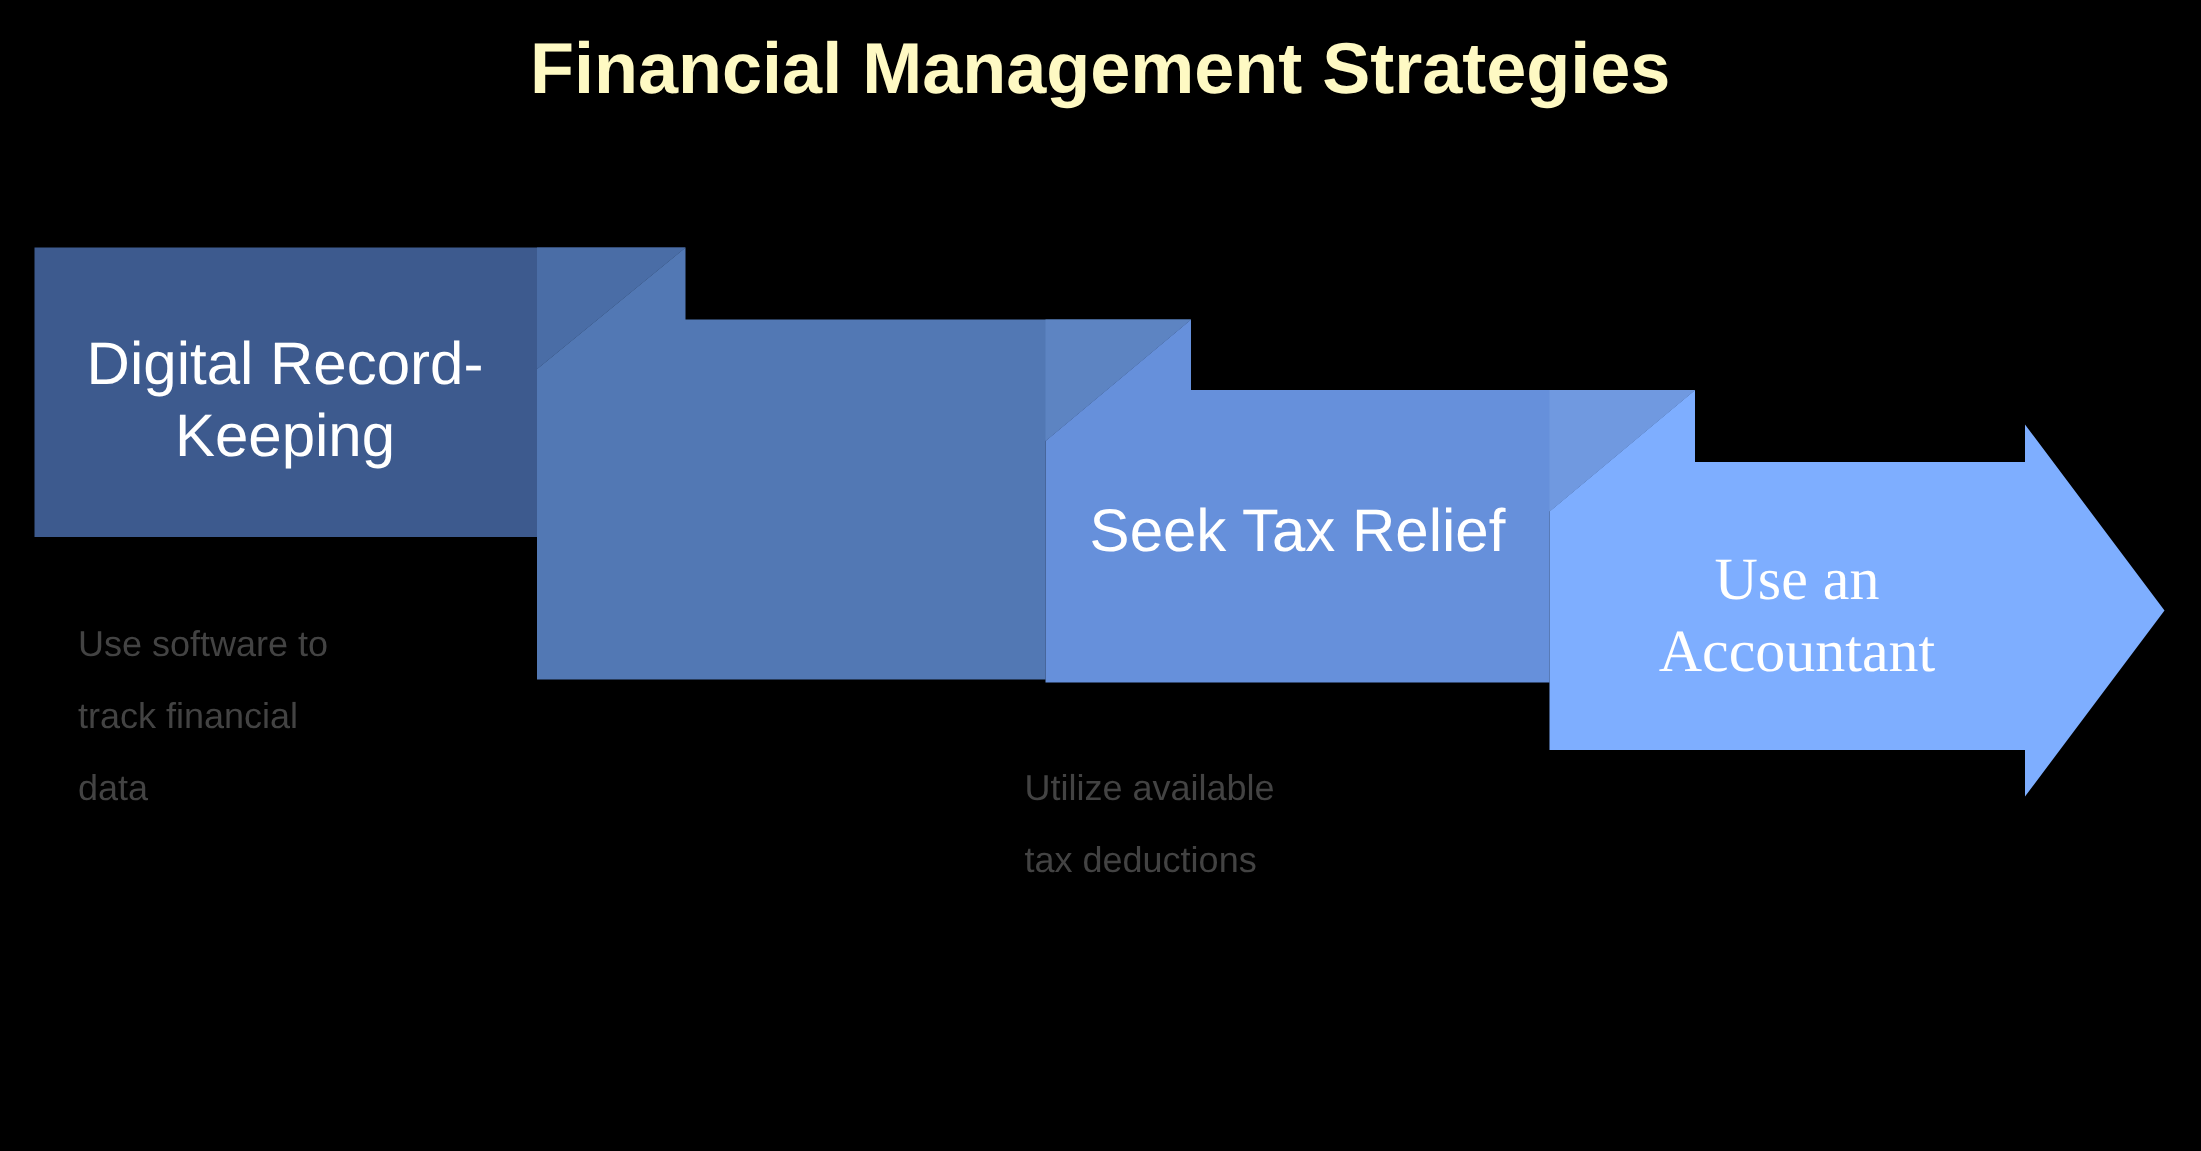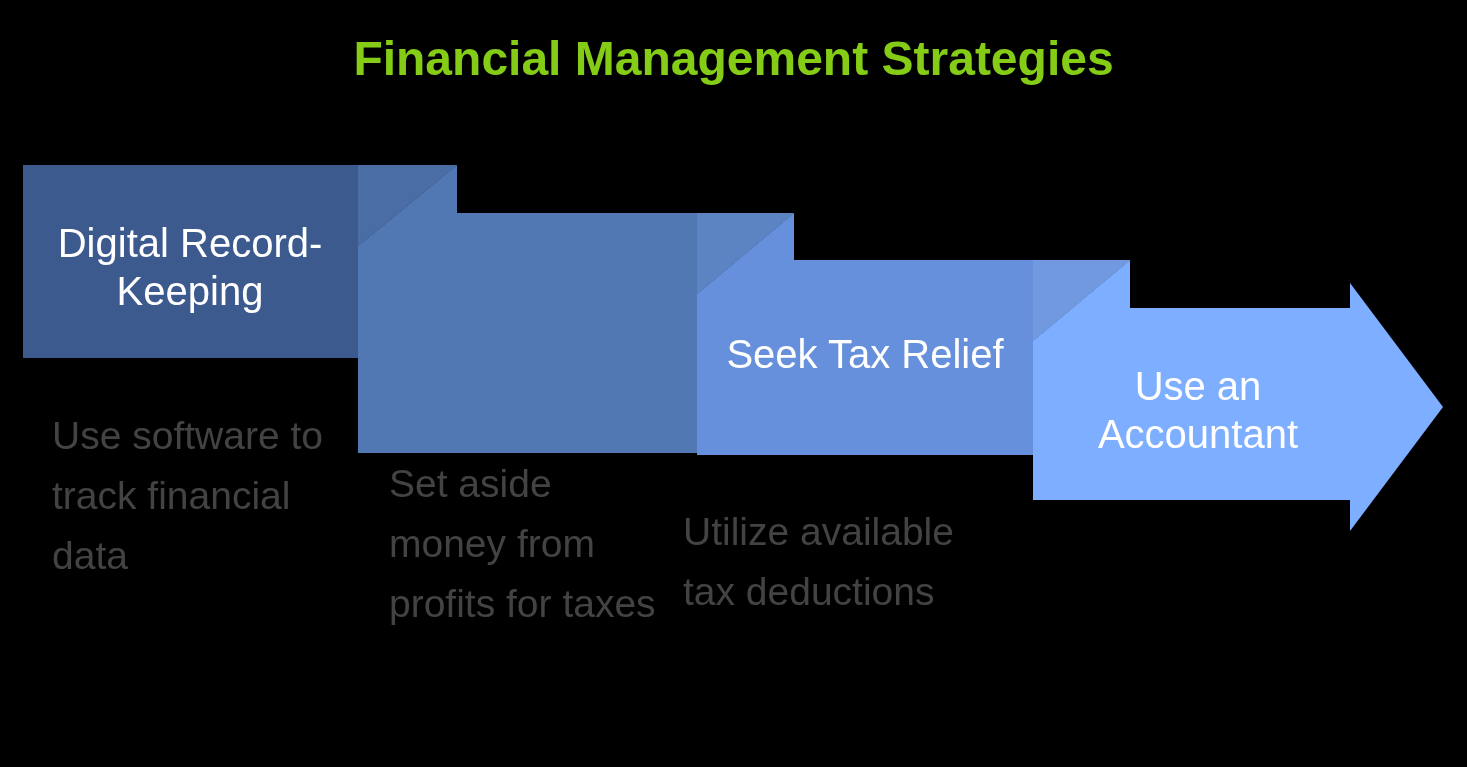--- a/index.html
+++ b/index.html
@@ -22,43 +22,43 @@
   #chevron-svg {
     position: absolute;
     left: 0;
     top: 0;
     width: 1467px;
     height: 767px;
   }
   .page-title {
     position: absolute;
     left: 0;
-    top: 30px;
+    top: 18px;
     width: 1467px;
     text-align: center;
     font-size: 48px;
     font-weight: bold;
-    color: #84cc16;
+    color: #fef9c3;
     letter-spacing: 0px;
     line-height: 58px;
     white-space: pre;
   }
   .step-label {
     position: absolute;
     color: #FFFFFF;
     font-size: 40px;
     line-height: 48px;
     text-align: center;
     white-space: pre-line;
   }
   .step-desc {
     position: absolute;
     color: #434343;
-    font-size: 39px;
-    line-height: 60px;
+    font-size: 24px;
+    line-height: 48px;
     text-align: left;
     white-space: pre-line;
   }
 </style>
 </head>
 <body>
 
 <div id="stage">
 
   <div class="page-title">Financial Management Strategies</div>
@@ -76,28 +76,25 @@
 
     <polygon points="1033,341 1130,260 1130,308 1350,308 1350,283 1443,407 1350,531 1350,500 1033,500" fill="#7EAEFF"></polygon>
   </svg>
 
   <div class="step-label" style="left: 40px; top: 219px; width: 300px;">Digital Record-
 Keeping</div>
 
 
   <div class="step-label" style="left: 710px; top: 330px; width: 310px;">Seek Tax Relief</div>
 
-  <div class="step-label" style="left: 1048px; top: 362px; width: 300px;">Use an
+  <div class="step-label" style="left: 1048px; top: 362px; width: 300px; font-family: Liberation Serif, serif;">Use an
 Accountant</div>
 
   <div class="step-desc" style="left: 52px; top: 406px; width: 300px;">Use software to
 track financial
 data</div>
 
-  <div class="step-desc" style="left: 389px; top: 454px; width: 300px;">Set aside
-money from
-profits for taxes</div>
 
   <div class="step-desc" style="left: 683px; top: 502px; width: 300px;">Utilize available
 tax deductions</div>
 
 
 </div>
 
 </body></html>

